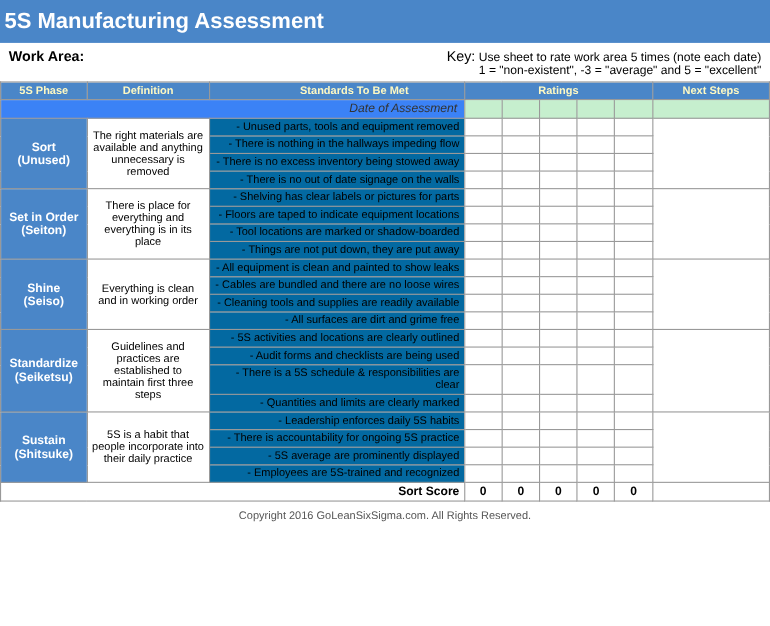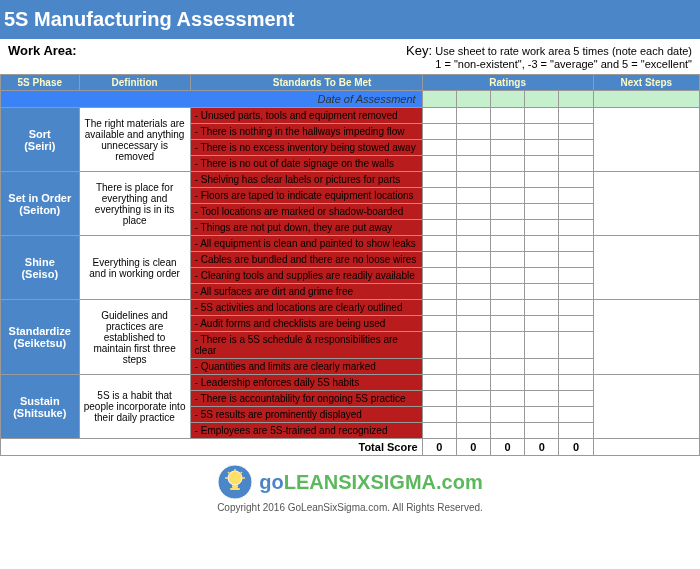--- a/index.html
+++ b/index.html
@@ -65,21 +65,22 @@
       text-align: center;
       font-size: 10px;
       vertical-align: middle;
       background: #fff;
       margin-top: 22px;
     }
 
     .standard-cell {
       font-size: 10px;
       vertical-align: middle;
-      background: #b91c1c;
+      background: #0369a1;
+      text-align: right;
     }
 
     .rating-cell {
       text-align: center;
       vertical-align: middle;
       background: #fff;
       width: 38px;
     }
 
     .next-steps-cell {
@@ -154,21 +155,21 @@
       <td style="background:#c6efce; width:38px;"></td>
       <td style="background:#c6efce; width:38px;"></td>
       <td style="background:#c6efce; width:38px;"></td>
       <td style="background:#c6efce; width:38px;"></td>
       <td style="background:#c6efce;"></td>
     </tr>
   </thead>
   <tbody id="table-body">
   <tr>
         <td class="phase-cell" rowspan="4" style="white-space: pre-line;">Sort
-(Seiri)</td>
+(Unused)</td>
         <td class="definition-cell" rowspan="4">The right materials are available and anything unnecessary is removed</td>
         <td class="standard-cell">- Unused parts, tools and equipment removed</td>
         <td class="rating-cell"></td>
         <td class="rating-cell"></td>
         <td class="rating-cell"></td>
         <td class="rating-cell"></td>
         <td class="rating-cell"></td>
         <td class="next-steps-cell" rowspan="4"></td>
       </tr>
       <tr>
@@ -317,60 +318,44 @@
       </tr>
       <tr>
         <td class="standard-cell">- There is accountability for ongoing 5S practice</td>
         <td class="rating-cell"></td>
         <td class="rating-cell"></td>
         <td class="rating-cell"></td>
         <td class="rating-cell"></td>
         <td class="rating-cell"></td>
       </tr>
       <tr>
-        <td class="standard-cell">- 5S results are prominently displayed</td>
+        <td class="standard-cell">- 5S average are prominently displayed</td>
         <td class="rating-cell"></td>
         <td class="rating-cell"></td>
         <td class="rating-cell"></td>
         <td class="rating-cell"></td>
         <td class="rating-cell"></td>
       </tr>
       <tr>
         <td class="standard-cell">- Employees are 5S-trained and recognized</td>
         <td class="rating-cell"></td>
         <td class="rating-cell"></td>
         <td class="rating-cell"></td>
         <td class="rating-cell"></td>
         <td class="rating-cell"></td>
       </tr>
     </tbody>
   <tfoot>
     <tr>
-      <td colspan="3" class="total-score-label">Total Score</td>
+      <td colspan="3" class="total-score-label">Sort Score</td>
       <td class="total-score-val">0</td>
       <td class="total-score-val">0</td>
       <td class="total-score-val">0</td>
       <td class="total-score-val">0</td>
       <td class="total-score-val">0</td>
       <td></td>
     </tr>
   </tfoot>
 </table>
 
 <div class="footer">
-  <div class="footer-logo">
-    <svg class="logo-icon" viewBox="0 0 36 36">
-      <circle cx="18" cy="18" r="17" fill="#4a86c8" stroke="#fff" stroke-width="1"></circle>
-      <circle cx="18" cy="14" r="7" fill="#ffe066" stroke="#fff" stroke-width="1"></circle>
-      <rect x="15" y="21" width="6" height="3" rx="1" fill="#ffe066"></rect>
-      <rect x="13" y="24" width="10" height="2" rx="1" fill="#ffe066"></rect>
-      <line x1="18" y1="8" x2="18" y2="5" stroke="#ffe066" stroke-width="1.5"></line>
-      <line x1="13" y1="10" x2="11" y2="8" stroke="#ffe066" stroke-width="1.5"></line>
-      <line x1="23" y1="10" x2="25" y2="8" stroke="#ffe066" stroke-width="1.5"></line>
-      <line x1="11" y1="14" x2="8" y2="14" stroke="#ffe066" stroke-width="1.5"></line>
-      <line x1="25" y1="14" x2="28" y2="14" stroke="#ffe066" stroke-width="1.5"></line>
-    </svg>
-    <div>
-      <span class="logo-text logo-go">go</span><span class="logo-text logo-lean">LEAN</span><span class="logo-text logo-six">SIX</span><span class="logo-text logo-sigma">SIGMA</span><span class="logo-text logo-com">.com</span>
-    </div>
-  </div>
   <div class="footer-copy">Copyright 2016 GoLeanSixSigma.com. All Rights Reserved.</div>
 </div>
 
 </body></html>

